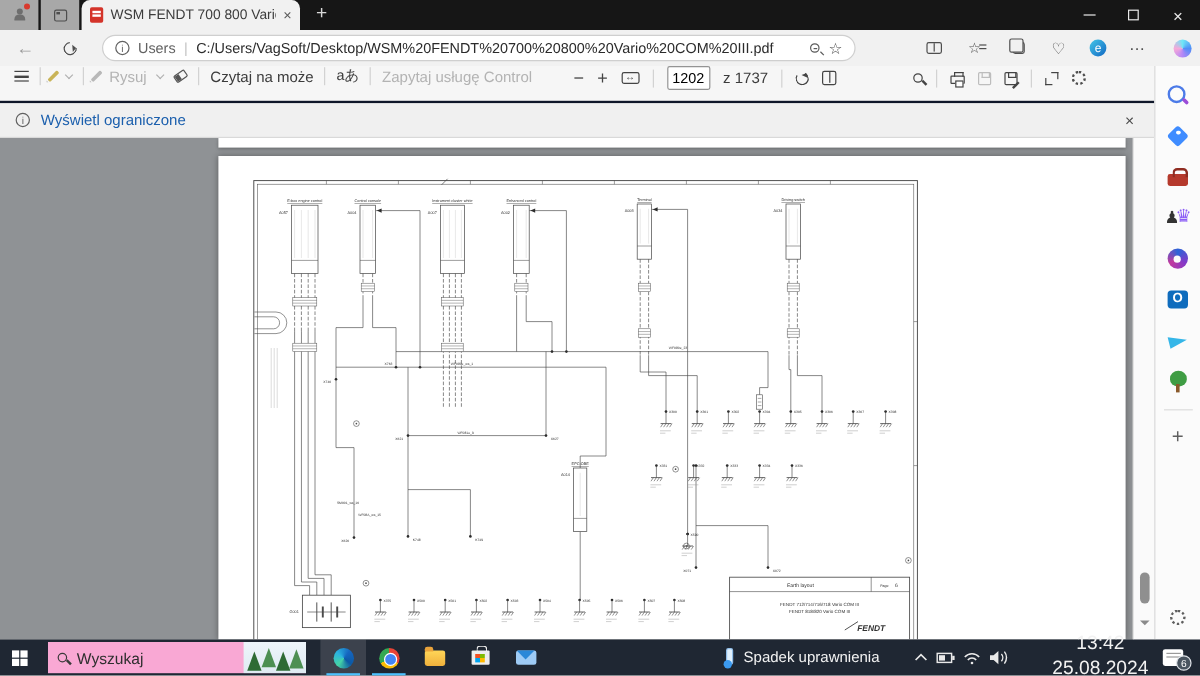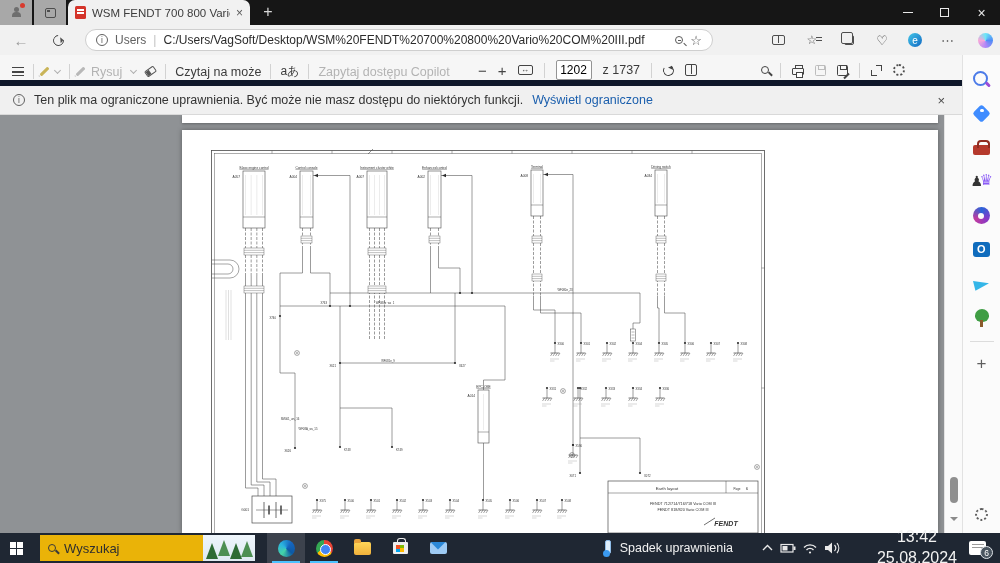--- a/index.html
+++ b/index.html
@@ -54,21 +54,21 @@
   .ic-coll{width:10px;height:10px;border:1.3px solid #4e4e4e;border-radius:2px;position:relative}
   .ic-coll::after{content:"";position:absolute;left:-4px;top:-4px;width:10px;height:10px;border:1.3px solid #4e4e4e;border-radius:2px;background:#f1f1f1}
   .ic-heart{color:#4e4e4e;font-size:13px}
   .ic-e{width:14px;height:14px;border-radius:50%;background:linear-gradient(135deg,#43c6e8,#1268c3);
         color:#fff;font-size:10px;display:flex;align-items:center;justify-content:center}
   .dots3{color:#4e4e4e;font-size:13px;letter-spacing:1px}
   .copilot{width:15px;height:15px;border-radius:50%;background:conic-gradient(#6ee7f7,#4f8df7,#b388f7,#f7a8d8,#6ee7f7)}
 
   
   .pdfbar{position:absolute;left:0;top:55px;width:962px;height:31px;background:#f6f6f6;
-          border-bottom:6px solid #0f172a;display:flex;align-items:flex-end;font-size:12.5px;color:#3b3b3b}
+          border-bottom:2px solid #0f172a;display:flex;align-items:flex-start;font-size:12.5px;color:#3b3b3b}
   .pdfbar .grp{display:flex;align-items:center;gap:9px}
   .sep{width:1px;height:15px;background:#d2d2d2}
   .ic-toc{width:12px;height:9px;border-top:1.5px solid #444;border-bottom:1.5px solid #444;position:relative}
   .ic-toc::after{content:"";position:absolute;left:0;top:3px;width:12px;height:1.5px;background:#444}
   .ic-pen{width:3px;height:11px;background:#b8b8b8;border-radius:1px;transform:rotate(45deg)}
   .ic-pen::after{content:"";position:absolute;left:0;bottom:-3px;border:1.5px solid transparent;border-top-color:#b8b8b8}
   .chev{width:5px;height:5px;border-right:1.4px solid #b0b0b0;border-bottom:1.4px solid #b0b0b0;transform:rotate(45deg);margin-top:-3px}
   .ic-eraser{width:11px;height:7px;border:1.3px solid #555;border-radius:1.5px;transform:rotate(-35deg);position:relative;overflow:hidden}
   .ic-eraser::after{content:"";position:absolute;left:0;top:0;width:4px;height:7px;background:#555}
   .dim{color:#b3b3b3}
@@ -133,21 +133,21 @@
   .sb-tree::before{content:"";position:absolute;left:4px;top:2px;width:14px;height:13px;background:#3f9d44;border-radius:50% 50% 45% 45%}
   .sb-tree::after{content:"";position:absolute;left:9.5px;top:13px;width:3px;height:7px;background:#8a5a2b}
   .sb-div{width:24px;height:1px;background:#dcdcdc;margin:6px 0}
   .sb-plus{color:#5f5f5f;font-size:17px;margin:6px 0}
   .sb-gear{margin-top:auto;margin-bottom:12px;width:13px;height:13px;border:2.8px dotted #5f5f5f;border-radius:50%}
 
   
   .taskbar{position:absolute;left:0;top:533px;width:1000px;height:30px;background:#1f2733;display:flex;align-items:center}
   .start{width:40px;height:30px;display:flex;align-items:center;justify-content:center}
   .winlogo{width:6px;height:6px;background:#fff;box-shadow:7px 0 #fff,0 7px #fff,7px 7px #fff;margin:-7px 7px 0 -7px}
-  .tsearch{width:215px;height:26px;background:#eab308;display:flex;align-items:center;padding:0 8px;gap:8px;position:relative;overflow:hidden}
+  .tsearch{width:215px;height:26px;background:#f9a8d4;display:flex;align-items:center;padding:0 8px;gap:8px;position:relative;overflow:hidden}
   .tsearch .mag{width:8px;height:8px;border:1.6px solid #3a3a3a;border-radius:50%;position:relative;flex:0 0 auto}
   .tsearch .mag::after{content:"";position:absolute;left:6px;top:6px;width:5px;height:1.6px;background:#3a3a3a;transform:rotate(45deg)}
   .tsearch .txt{font-size:13px;color:#2f2f2f;flex:1}
   .trees{position:absolute;right:0;top:0;width:52px;height:26px;background:linear-gradient(#eef5fb,#dfeaf2)}
   .tree-tri{position:absolute;bottom:2px;width:0;height:0;border-left:6px solid transparent;border-right:6px solid transparent;border-bottom:16px solid #2e6b34}
   .tree-tri.snow{border-bottom-color:#4d8f52}
   .apps{display:flex;height:30px;margin-left:12px}
   .app{width:38px;height:30px;display:flex;align-items:center;justify-content:center;position:relative}
   .app.active{background:rgba(255,255,255,.13)}
   .app.running::after{content:"";position:absolute;bottom:0;left:5px;right:5px;height:2px;background:#4cc2ff}
@@ -253,21 +253,21 @@
     <span class="sep"></span>
     <span class="ic-pen"></span>
     <span class="dim">Rysuj</span>
     <span class="chev"></span>
     <span class="ic-eraser"></span>
     <span class="sep"></span>
     <span>Czytaj na może</span>
     <span class="sep"></span>
     <span style="font-size:12px">aあ</span>
     <span class="sep"></span>
-    <span class="dim">Zapytaj dostępu Copilot</span>
+    <span class="dim">Zapytaj usługę Control</span>
   </div>
   <div class="grp" style="position:absolute;left:478px;gap:11px">
     <span class="plusminus">−</span>
     <span class="plusminus">+</span>
     <span class="ic-fit">↔</span>
     <span class="sep"></span>
     <input class="pg-input" value="1202" style="">
     <span>z 1737</span>
     <span class="sep"></span>
     <span class="ic-rot"></span>
@@ -279,21 +279,20 @@
     <span class="ic-save"></span>
     <span class="ic-saveas"></span>
     <span class="sep"></span>
     <span class="ic-fs"></span>
     <span class="gear"></span>
   </div>
 </div>
 
 <div class="notice">
   <span class="ic-info">i</span>
-  <span>Ten plik ma ograniczone uprawnienia. Być może nie masz dostępu do niektórych funkcji.</span>
   <a href="#">Wyświetl ograniczone</a>
   <span class="notice-close">×</span>
 </div>
 
 <div class="docarea">
   <div class="prevpage"></div>
   <div class="page">
     <svg id="diagram" width="557" height="387" viewBox="0 0 557 387">
         <rect x="1.5" y="2.5" width="553" height="384" fill="none" stroke="#4a4a4a" stroke-width="0.8"></rect>
         <rect x="4.5" y="5.5" width="547" height="381" fill="none" stroke="#4a4a4a" stroke-width="0.45"></rect>

